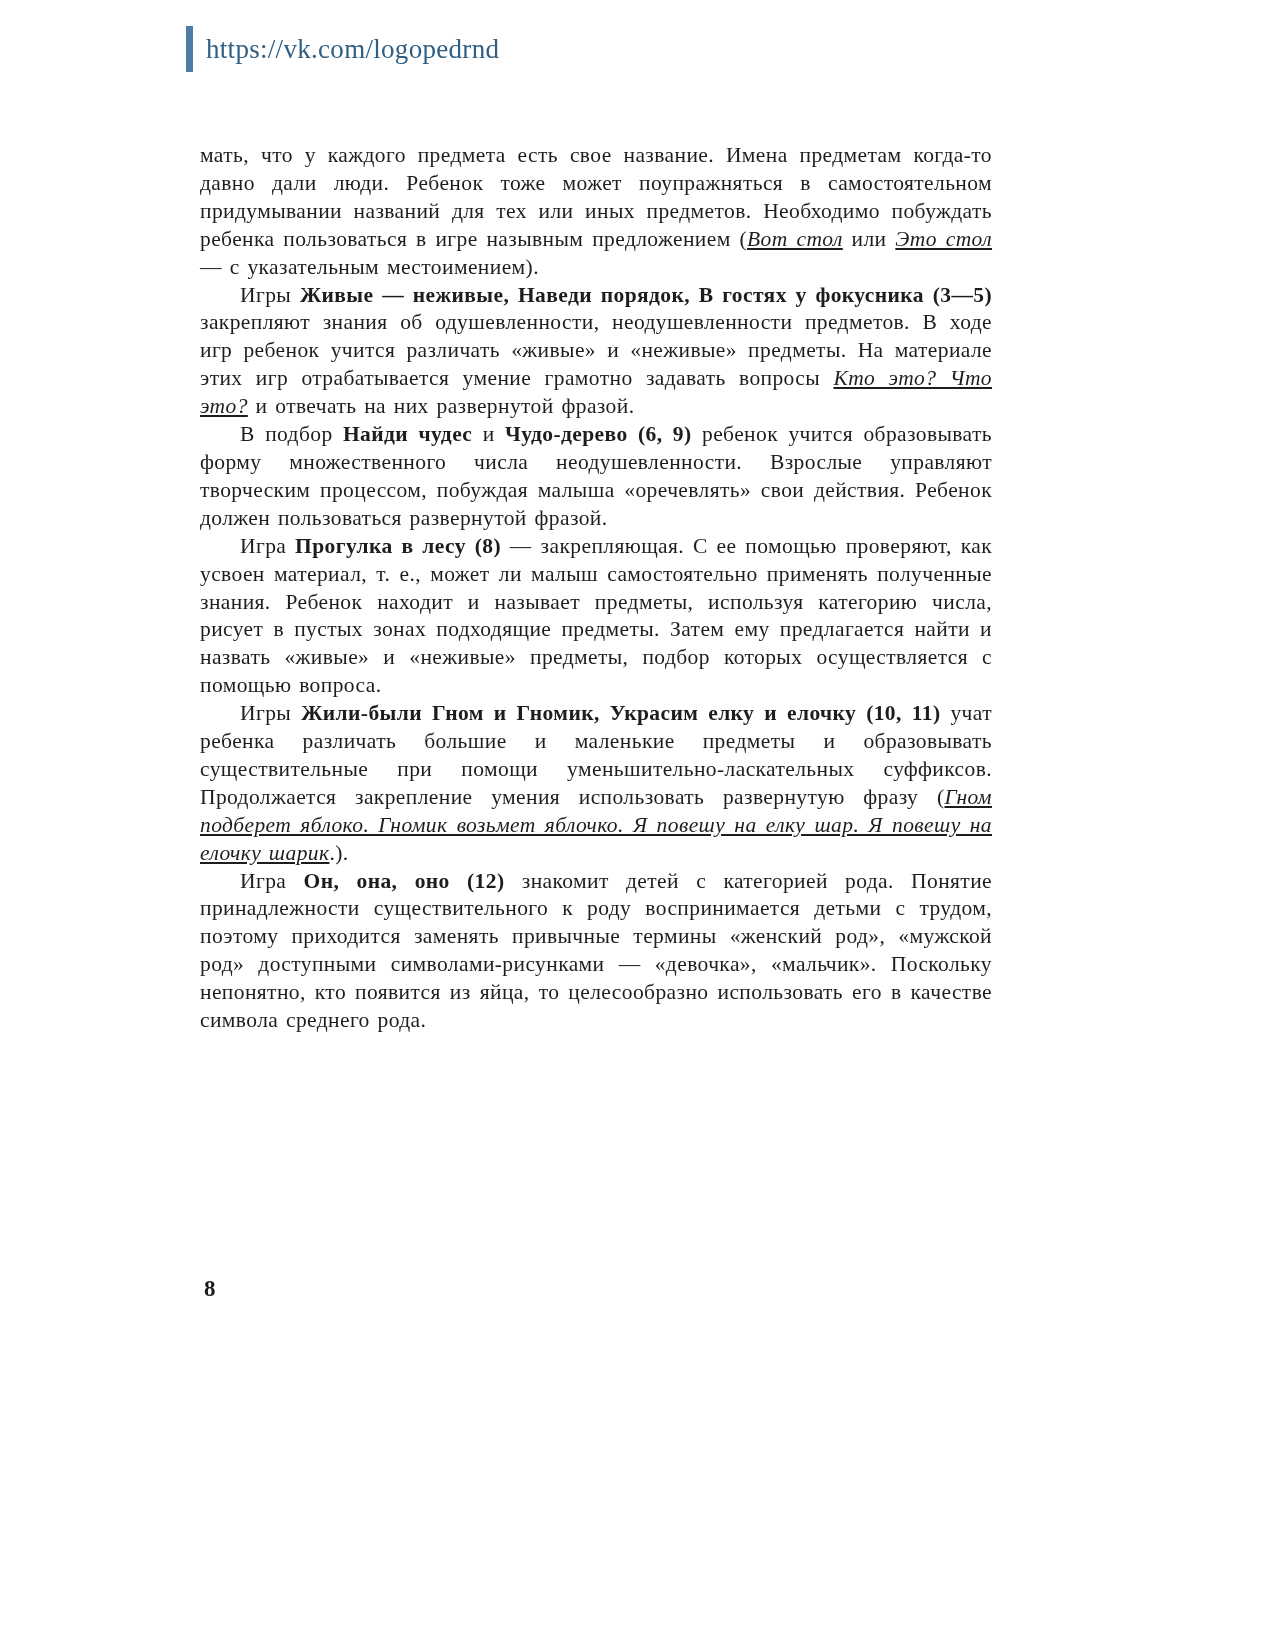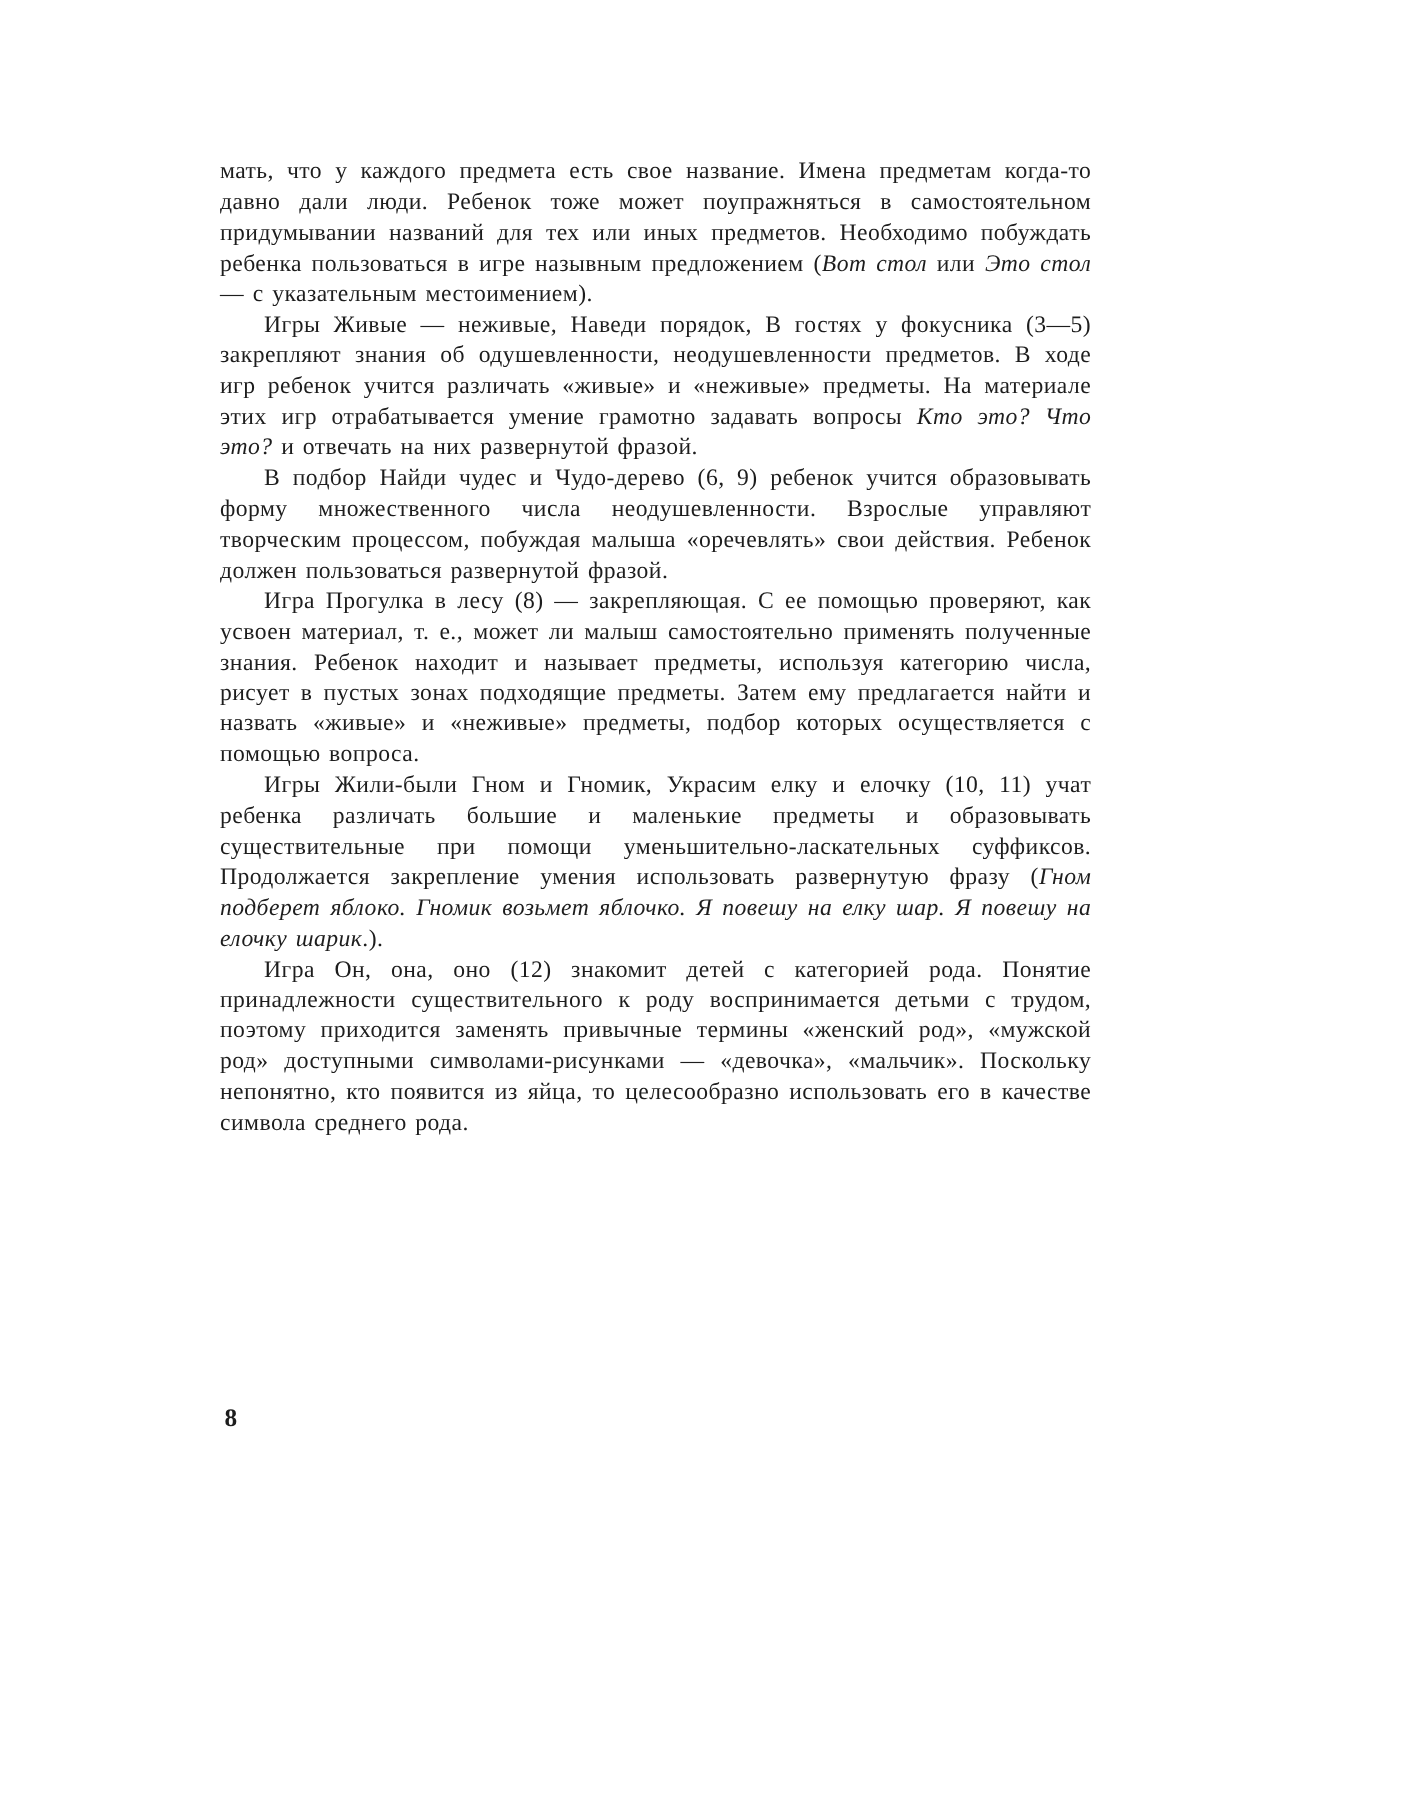--- a/index.html
+++ b/index.html
@@ -47,36 +47,40 @@
     word-spacing: 2px;
   }
   p.para {
     margin: 0;
     padding: 0;
     text-indent: 0;
   }
   p.para.indent {
     text-indent: 40px;
   }
-  .bold { font-weight: 400; margin-top: 16px; }
-  .italic { font-style: italic; }
+  .bold { font-weight: 700; margin-top: 16px; }
+  .italic { font-style: italic; text-decoration: underline; }
   .page-number {
     position: absolute;
     left: 204px;
     top: 1276px;
     font-size: 23px;
     font-weight: 700;
     color: #1d1d1d;
   }
 </style>
 </head>
 <body>
 
 <div class="page">
 
+  <div class="header">
+    <div class="header-bar"></div>
+    <a class="header-link">https://vk.com/logopedrnd</a>
+  </div>
 
   <div class="text-column">
       <p class="para"><span>мать, что у каждого предмета есть свое название. Имена предметам когда-то давно дали люди. Ребенок тоже может поупражняться в самостоятельном придумывании названий для тех или иных предметов. Необходимо побуждать ребенка пользоваться в игре назывным предложением (</span><span class="italic">Вот стол</span><span> или </span><span class="italic">Это стол</span><span> — с указательным местоимением).</span></p>
       <p class="para indent"><span>Игры </span><span class="bold">Живые — неживые, Наведи порядок, В гостях у фокусника (3—5)</span><span> закрепляют знания об одушевленности, неодушевленности предметов. В ходе игр ребенок учится различать «живые» и «неживые» предметы. На материале этих игр отрабатывается умение грамотно задавать вопросы </span><span class="italic">Кто это? Что это?</span><span> и отвечать на них развернутой фразой.</span></p>
       <p class="para indent"><span>В подбор </span><span class="bold">Найди чудес</span><span> и </span><span class="bold">Чудо-дерево (6, 9)</span><span> ребенок учится образовывать форму множественного числа неодушевленности. Взрослые управляют творческим процессом, побуждая малыша «оречевлять» свои действия. Ребенок должен пользоваться развернутой фразой.</span></p>
       <p class="para indent"><span>Игра </span><span class="bold">Прогулка в лесу (8)</span><span> — закрепляющая. С ее помощью проверяют, как усвоен материал, т. е., может ли малыш самостоятельно применять полученные знания. Ребенок находит и называет предметы, используя категорию числа, рисует в пустых зонах подходящие предметы. Затем ему предлагается найти и назвать «живые» и «неживые» предметы, подбор которых осуществляется с помощью вопроса.</span></p>
       <p class="para indent"><span>Игры </span><span class="bold">Жили-были Гном и Гномик, Украсим елку и елочку (10, 11)</span><span> учат ребенка различать большие и маленькие предметы и образовывать существительные при помощи уменьшительно-ласкательных суффиксов. Продолжается закрепление умения использовать развернутую фразу (</span><span class="italic">Гном подберет яблоко. Гномик возьмет яблочко. Я повешу на елку шар. Я повешу на елочку шарик</span><span>.).</span></p>
       <p class="para indent"><span>Игра </span><span class="bold">Он, она, оно (12)</span><span> знакомит детей с категорией рода. Понятие принадлежности существительного к роду воспринимается детьми с трудом, поэтому приходится заменять привычные термины «женский род», «мужской род» доступными символами-рисунками — «девочка», «мальчик». Поскольку непонятно, кто появится из яйца, то целесообразно использовать его в качестве символа среднего рода.</span></p>
     </div>
 

